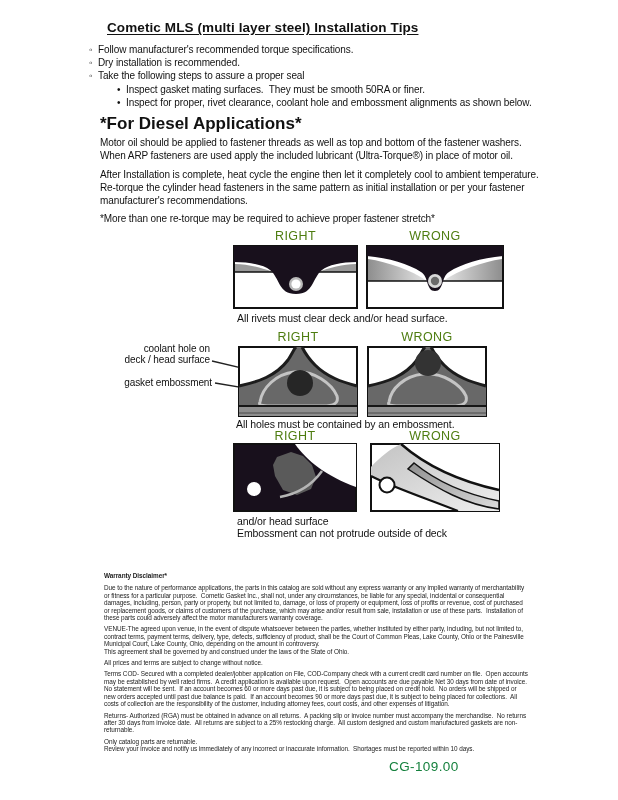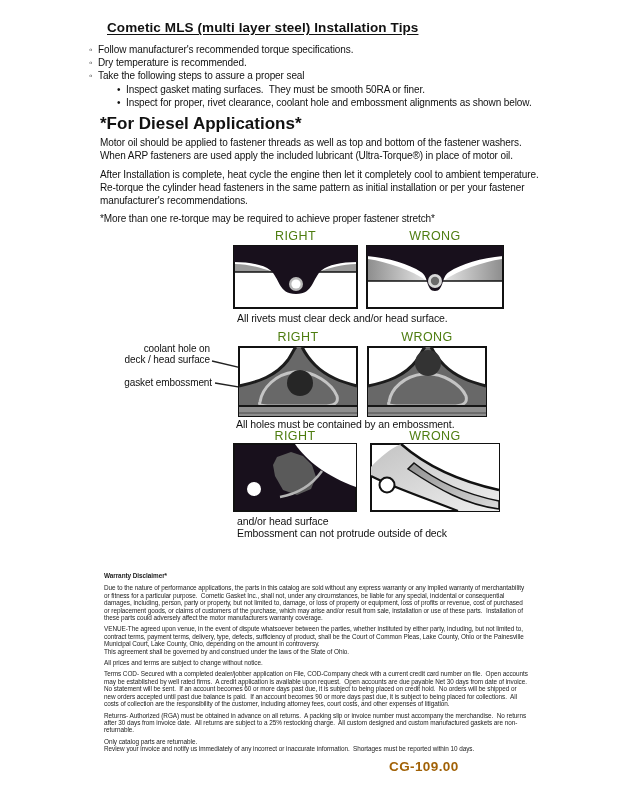--- a/index.html
+++ b/index.html
@@ -23,37 +23,37 @@
   .diesel h2{font-size:17px;font-weight:bold;margin:0 0 6px 0;letter-spacing:0;}
   .diesel p{margin:0 0 5px 0;white-space:pre-wrap;}
   .rw-label{font-size:12.5px;letter-spacing:0.4px;text-align:center;color:#4d7c0f;}
   .caption{font-size:10.5px;letter-spacing:-0.1px;line-height:11.5px;color:#111;}
   .side-label{font-size:10px;line-height:11px;text-align:right;letter-spacing:-0.1px;}
   .panel{display:block;}
   .warranty{left:104px;top:572px;width:424px;font-size:6.4px;line-height:7.4px;letter-spacing:-0.05px;color:#1c1c1c;}
   .warranty .w-head{font-weight:bold;margin:0 0 5px 0;}
   .warranty p{margin:0 0 4px 0;white-space:pre-wrap;}
   .warranty p.tight{margin:0;}
-  .footer-code{left:389px;top:759px;font-size:13.5px;letter-spacing:0.4px;color:#a16207;font-weight:bold;}
+  .footer-code{left:389px;top:759px;font-size:13.5px;letter-spacing:0.4px;color:#15803d;}
 </style>
 </head>
 <body>
 
 <div class="page">
 
   <div class="abs title">Cometic MLS (multi layer steel) Installation Tips</div>
 
   <div class="abs tips">
     <div class="tip-row">
       <span class="marker">◦</span>
       <span class="tip-text">Follow manufacturer's recommended torque specifications.</span>
     </div>
     <div class="tip-row">
       <span class="marker">◦</span>
-      <span class="tip-text">Dry temperature is recommended.</span>
+      <span class="tip-text">Dry installation is recommended.</span>
     </div>
     <div class="tip-row">
       <span class="marker">◦</span>
       <span class="tip-text">Take the following steps to assure a proper seal</span>
     </div>
     <div class="tip-row sub">
       <span class="marker">•</span>
       <span class="tip-text">Inspect gasket mating surfaces.  They must be smooth 50RA or finer.</span>
     </div>
     <div class="tip-row sub">

